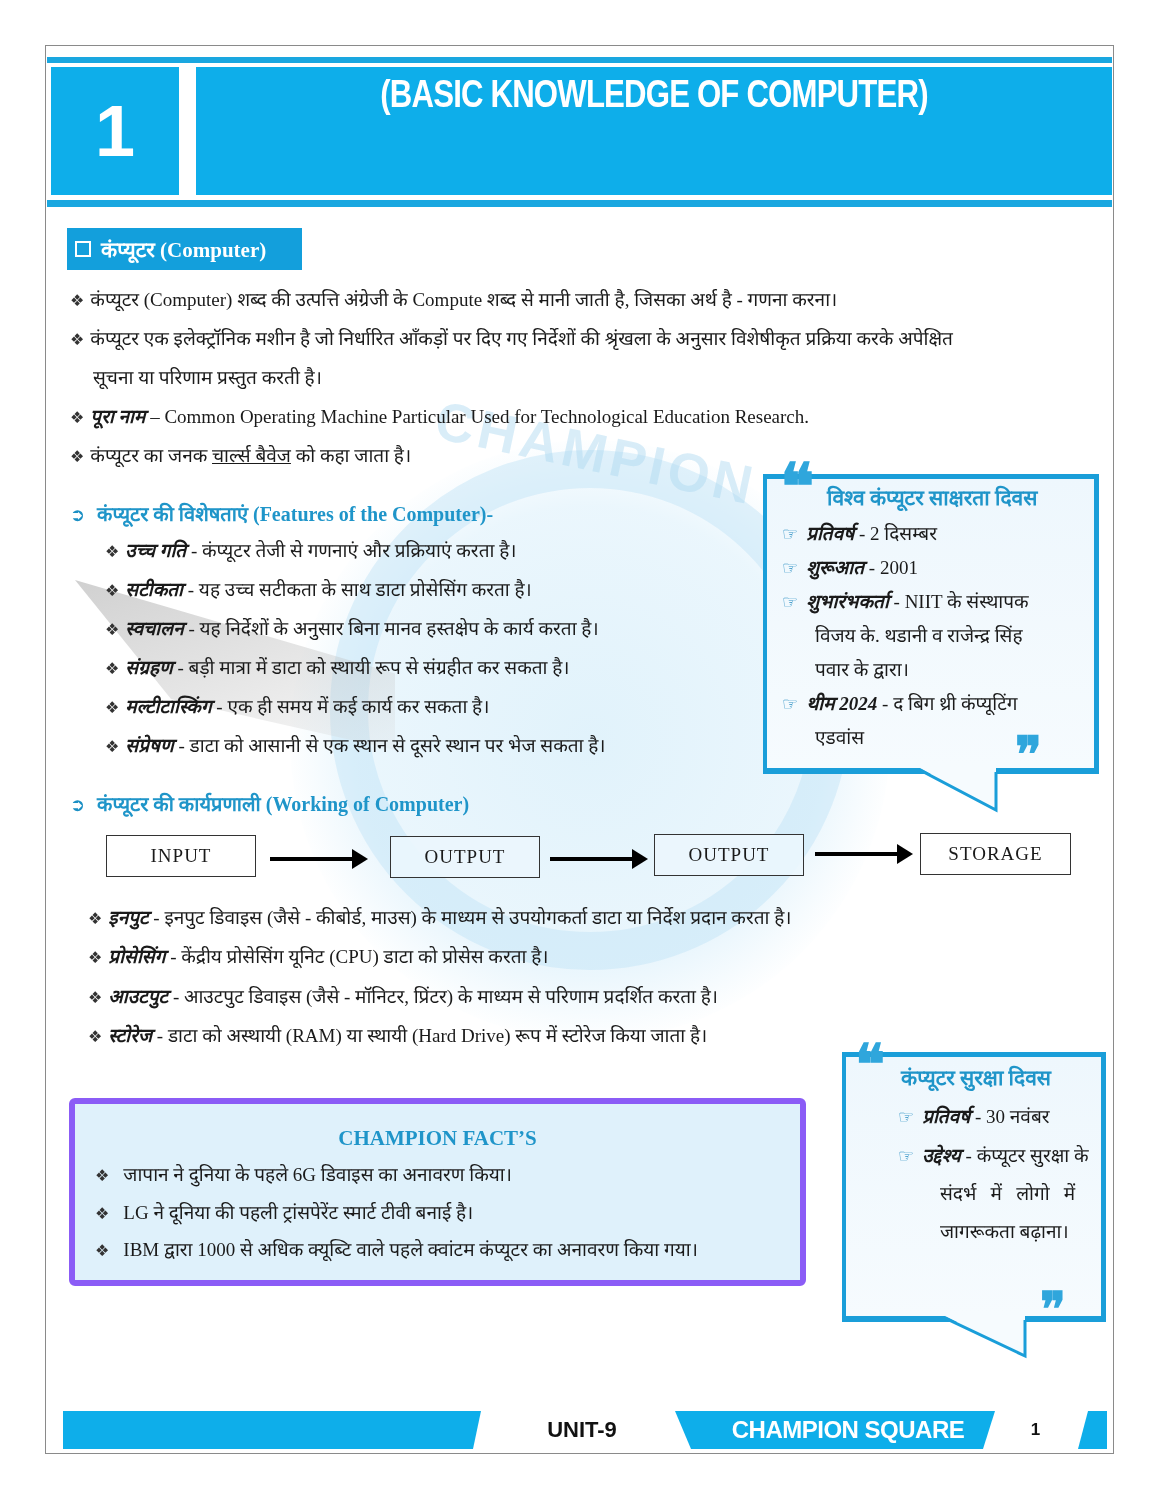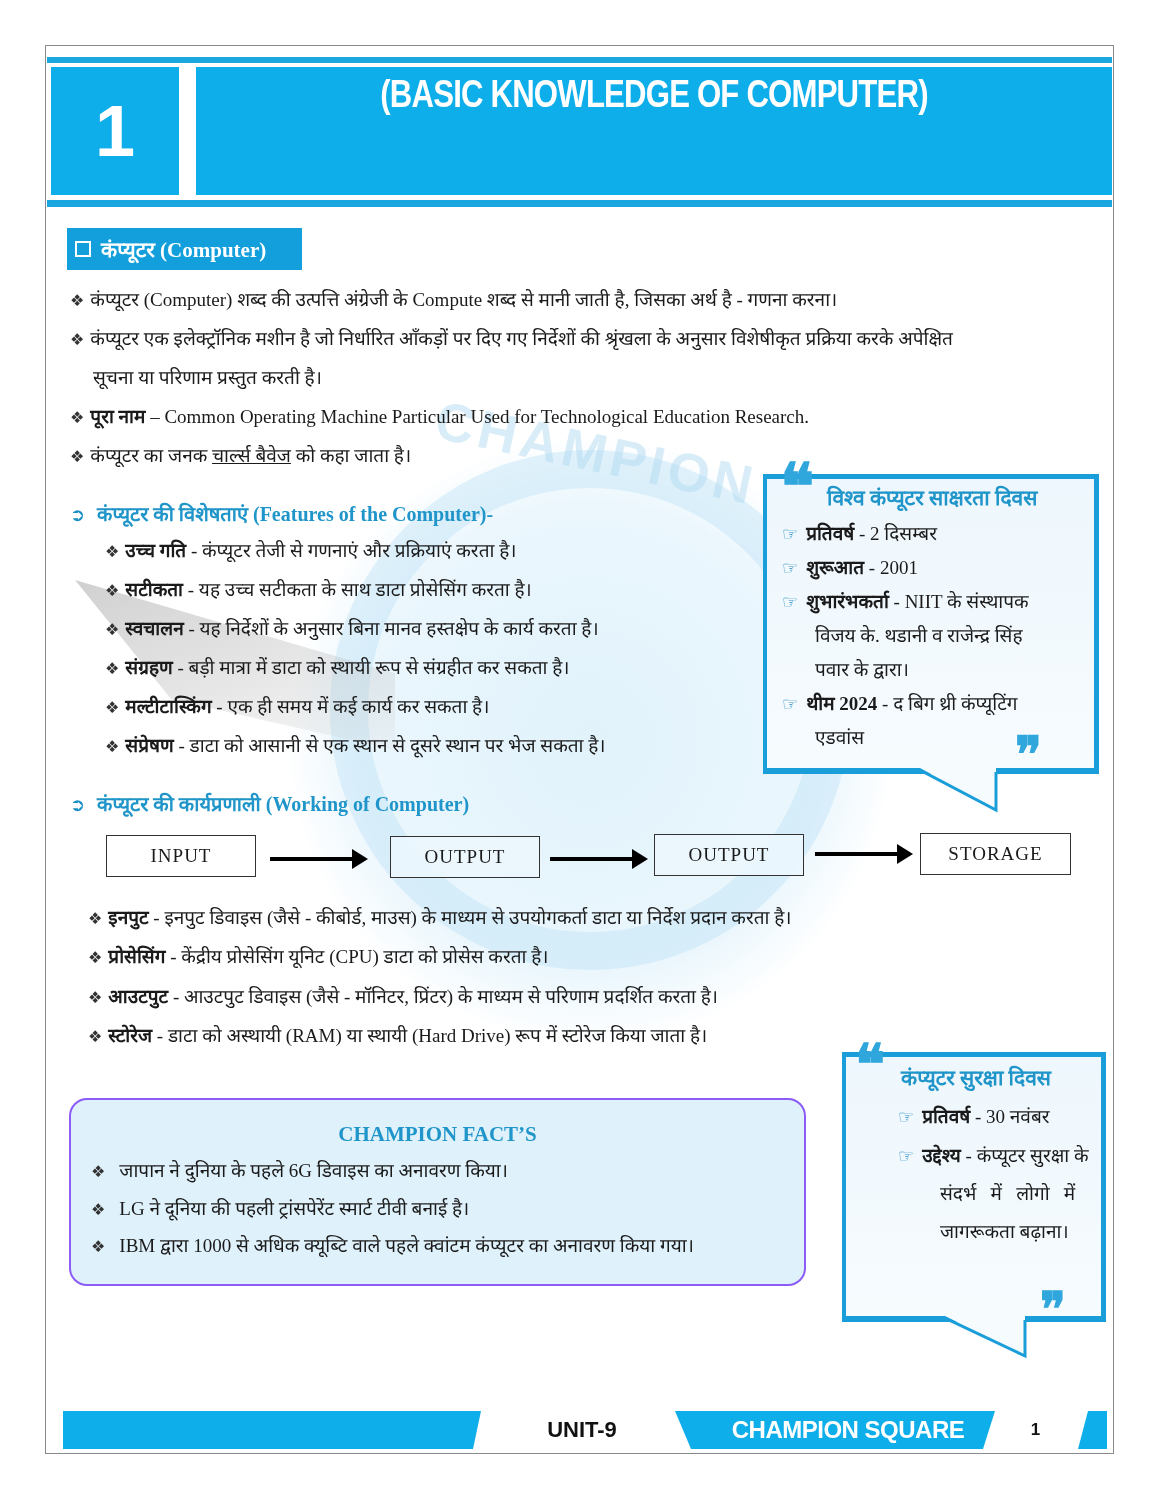--- a/index.html
+++ b/index.html
@@ -22,41 +22,41 @@
   .title-box { position: absolute; left: 196px; top: 67px; width: 916px; height: 128px; background: #0eaeea; text-align: center; color: #fff; }
   .title-hi { font: bold 38px "DejaVu Sans", sans-serif; margin-top: 6px; letter-spacing: -1px; }
   .title-en { font: bold 38px "Liberation Sans", sans-serif; margin-top: 6px; letter-spacing: -1px; transform: scaleX(0.82); }
 
   
   .section-tag { position: absolute; left: 67px; top: 228px; width: 235px; height: 42px; background: #139fdc; color: #fff; display: flex; align-items: center; padding-left: 8px; font-size: 21px; font-weight: bold; }
   .section-tag .box-icon { width: 16px; height: 16px; border: 2px solid #fff; margin-right: 10px; display: inline-block; }
 
   .bullet-line { position: absolute; font-size: 19px; line-height: 24px; white-space: nowrap; }
   .diamond { color: #333; font-size: 16px; margin-right: 6px; font-family: "DejaVu Sans", sans-serif; }
-  .bold { font-weight: bold; }
+  .bold { font-weight: bold; font-style: italic; }
   .underline { text-decoration: underline; }
 
   .sub-heading { position: absolute; font-size: 20px; font-weight: bold; color: #1f95c9; white-space: nowrap; }
   .sub-heading .arrow-icon { font-family: "DejaVu Sans", sans-serif; margin-right: 12px; font-size: 18px; color: #1a8fc4; }
 
   
   .callout { position: absolute; background: linear-gradient(180deg, #eef7fd 0%, #f6fbfe 100%); border: 5px solid #1a9ed9; }
   .callout-title { font-size: 21px; font-weight: bold; color: #1f95c9; white-space: nowrap; }
   .callout-item { font-size: 19px; line-height: 34px; }
   .hand-icon { font-family: "DejaVu Sans", sans-serif; color: #2a8fc4; margin-right: 8px; font-size: 18px; }
   .quote-mark { position: absolute; font: bold 64px "DejaVu Serif", serif; color: #2fa6dc; line-height: 1; }
 
   
   .flow-box { position: absolute; height: 42px; border: 1.5px solid #333; background: rgba(255,255,255,0.8); display: flex; align-items: center; justify-content: center; font-size: 19px; letter-spacing: 1px; }
   .flow-box.shaded { background: rgba(235,246,253,0.9); }
   .flow-arrow { position: absolute; height: 4px; background: #000; }
   .flow-arrow::after { content: ""; position: absolute; right: -14px; top: -8px; border-left: 16px solid #000; border-top: 10px solid transparent; border-bottom: 10px solid transparent; }
 
   
-  .facts-box { position: absolute; left: 69px; top: 1098px; width: 737px; height: 188px; border: 2px solid #8b5cf6; border-radius: 18px; background: #dff1fb; }
+  .facts-box { position: absolute; left: 69px; top: 1098px; width: 737px; height: 188px; border: 6px solid #8b5cf6; border-radius: 6px; background: #dff1fb; }
   .facts-title { position: absolute; left: 0; right: 0; top: 22px; text-align: center; font-size: 21px; font-weight: bold; color: #1f95c9; }
   .fact-line { position: absolute; left: 20px; font-size: 19px; white-space: nowrap; }
 
   
   .footer { position: absolute; left: 63px; top: 1411px; width: 1044px; height: 38px; background: #0eaeea; }
   .footer-unit { position: absolute; left: 410px; top: 0; width: 218px; height: 38px; background: #fff; clip-path: polygon(8px 0, 202px 0, 218px 100%, 0 100%); display: flex; align-items: center; justify-content: center; font: bold 22px "Liberation Sans", sans-serif; color: #111; transform-origin: center; }
   .footer-brand { position: absolute; left: 640px; top: 0; width: 290px; height: 38px; display: flex; align-items: center; justify-content: center; font: bold 24px "Liberation Sans", sans-serif; color: #fff; letter-spacing: -0.5px; }
   .footer-page { position: absolute; left: 920px; top: 0; width: 105px; height: 38px; background: #fff; clip-path: polygon(12px 0, 105px 0, 95px 100%, 0 100%); display: flex; align-items: center; justify-content: center; font: bold 17px "Liberation Sans", sans-serif; color: #111; }
 </style>
 </head>

